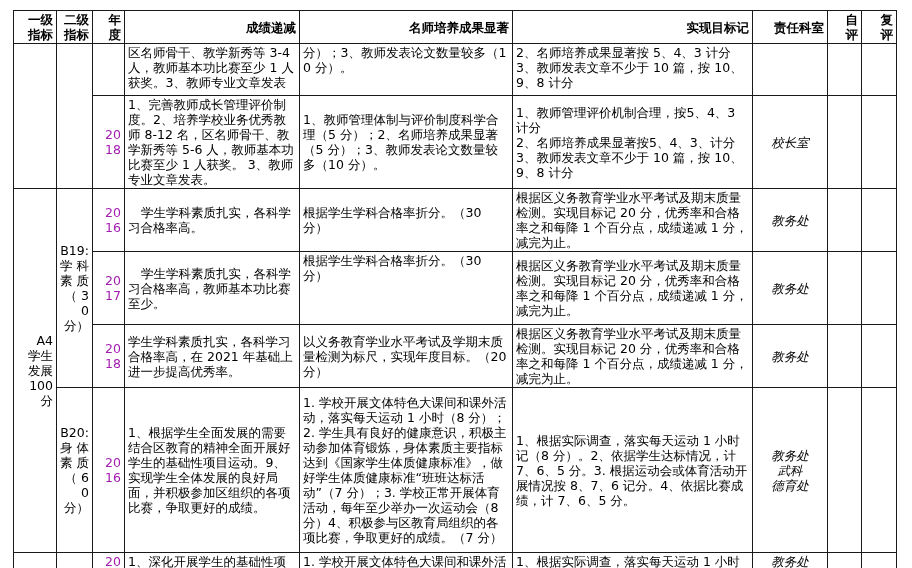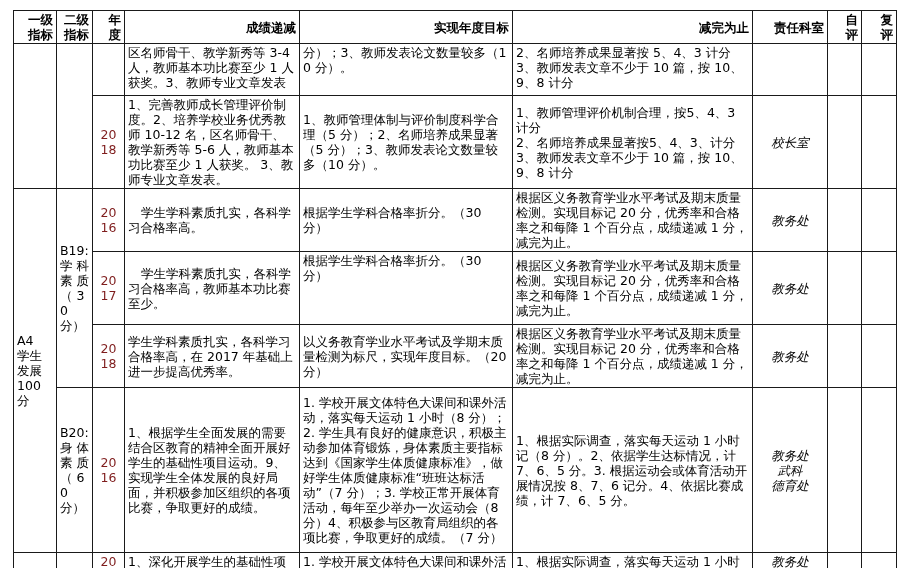--- a/index.html
+++ b/index.html
@@ -4,22 +4,22 @@
 <style>
   html,body{margin:0;padding:0;background:#ffffff;}
   body{width:912px;height:568px;position:relative;overflow:hidden;
        font-family:"DejaVu Sans","Liberation Sans",sans-serif;color:#000;}
   table.eval{position:absolute;left:13px;top:10px;width:884px;
        border-collapse:collapse;table-layout:fixed;}
   table.eval td,table.eval th{border:1px solid #1a1a1a;padding:1px 3px;
        font-size:12.5px;line-height:15px;vertical-align:middle;
        overflow:hidden;white-space:pre-line;word-break:break-all;}
   th{font-size:13.5px;font-weight:bold;text-align:right;vertical-align:middle;}
-  td.c-label{text-align:left;}
-  td.c-year{text-align:center;font-size:11px;line-height:14px;color:#7f1d1d;}
+  td.c-label{text-align:right;}
+  td.c-year{text-align:right;font-size:11px;line-height:14px;color:#a21caf;}
   td.c-goal,td.c-points,td.c-standard{text-align:left;}
   td.c-dept{text-align:center;font-style:italic;}
   tr.r-top td{vertical-align:top;}
   td.indent{text-indent:13px;margin-top:25px;}
   
   tr.h-hdr{height:32px;} tr.h-r1{height:52px;margin-top:32px;} tr.h-r2{height:86px;}
   tr.h-r3{height:58px;}  tr.h-r4{height:73px;} tr.h-r5{height:61px;}
   tr.h-r6{height:165px;} tr.h-r7{height:25px;}
 </style>
 </head>
@@ -40,22 +40,22 @@
 
   <tbody>
       <tr class="h-hdr">
     <th>一级
 指标</th>
     <th>二级
 指标</th>
     <th>年
 度</th>
     <th>成绩递减</th>
-    <th>实现年度目标</th>
-    <th>减完为止</th>
+    <th>名师培养成果显著</th>
+    <th>实现目标记</th>
     <th>责任科室</th>
     <th>自
 评</th>
     <th>复
 评</th>
   </tr>
 
   <tr class="h-r1 r-top">
     <td class="c-label" rowspan="2"></td>
     <td class="c-label" rowspan="2"></td>
@@ -64,21 +64,21 @@
     <td class="c-points">分）；3、教师发表论文数量较多（10 分）。</td>
     <td class="c-standard">2、名师培养成果显著按 5、4、3 计分 3、教师发表文章不少于 10 篇，按 10、9、8 计分</td>
     <td class="c-dept"></td>
     <td></td>
     <td></td>
   </tr>
 
   <tr class="h-r2">
     <td class="c-year">20
 18</td>
-    <td class="c-goal">1、完善教师成长管理评价制度。2、培养学校业务优秀教师 10-12 名，区名师骨干、教学新秀等 5-6 人，教师基本功比赛至少 1 人获奖。 3、教师专业文章发表。</td>
+    <td class="c-goal">1、完善教师成长管理评价制度。2、培养学校业务优秀教师 8-12 名，区名师骨干、教学新秀等 5-6 人，教师基本功比赛至少 1 人获奖。 3、教师专业文章发表。</td>
     <td class="c-points">1、教师管理体制与评价制度科学合理（5 分）；2、名师培养成果显著（5 分）；3、教师发表论文数量较多（10 分）。</td>
     <td class="c-standard">1、教师管理评价机制合理，按5、4、3 计分
 2、名师培养成果显著按5、4、3、计分 3、教师发表文章不少于 10 篇，按 10、9、8 计分</td>
     <td class="c-dept">校长室</td>
     <td></td>
     <td></td>
   </tr>
 
   <tr class="h-r3">
     <td class="c-label" rowspan="4">A4
@@ -108,21 +108,21 @@
     <td class="c-points r-top" style="vertical-align:top">根据学生学科合格率折分。（30 分）</td>
     <td class="c-standard">根据区义务教育学业水平考试及期末质量检测。实现目标记 20 分，优秀率和合格率之和每降 1 个百分点，成绩递减 1 分，减完为止。</td>
     <td class="c-dept">教务处</td>
     <td></td>
     <td></td>
   </tr>
 
   <tr class="h-r5">
     <td class="c-year">20
 18</td>
-    <td class="c-goal">学生学科素质扎实，各科学习合格率高，在 2017 年基础上进一步提高优秀率。</td>
+    <td class="c-goal">学生学科素质扎实，各科学习合格率高，在 2021 年基础上进一步提高优秀率。</td>
     <td class="c-points">以义务教育学业水平考试及学期末质量检测为标尺，实现年度目标。（20 分）</td>
     <td class="c-standard">根据区义务教育学业水平考试及期末质量检测。实现目标记 20 分，优秀率和合格率之和每降 1 个百分点，成绩递减 1 分，减完为止。</td>
     <td class="c-dept">教务处</td>
     <td></td>
     <td></td>
   </tr>
 
   <tr class="h-r6">
     <td class="c-label">B20:
 身 体

